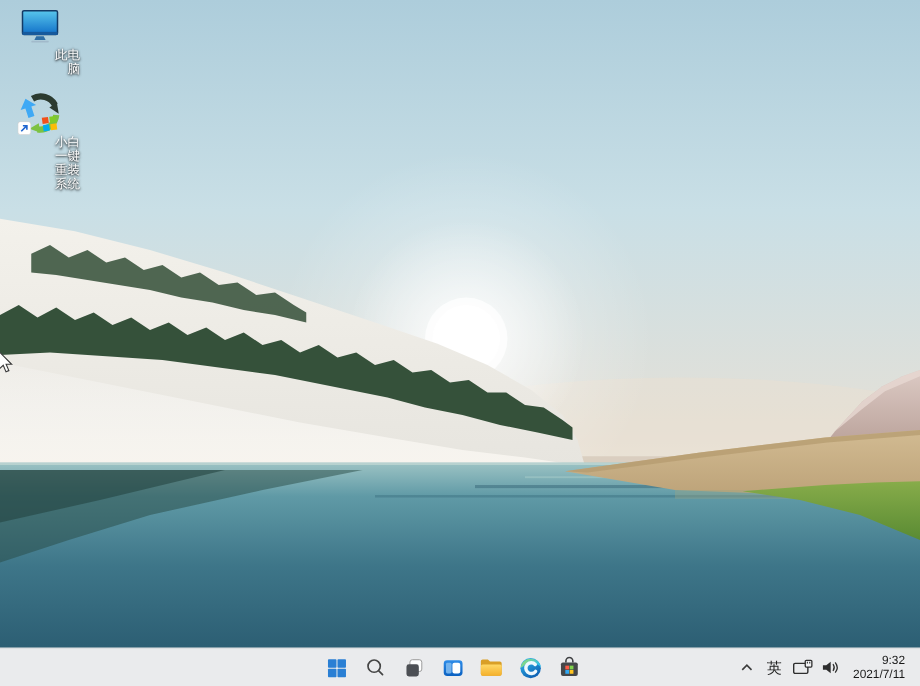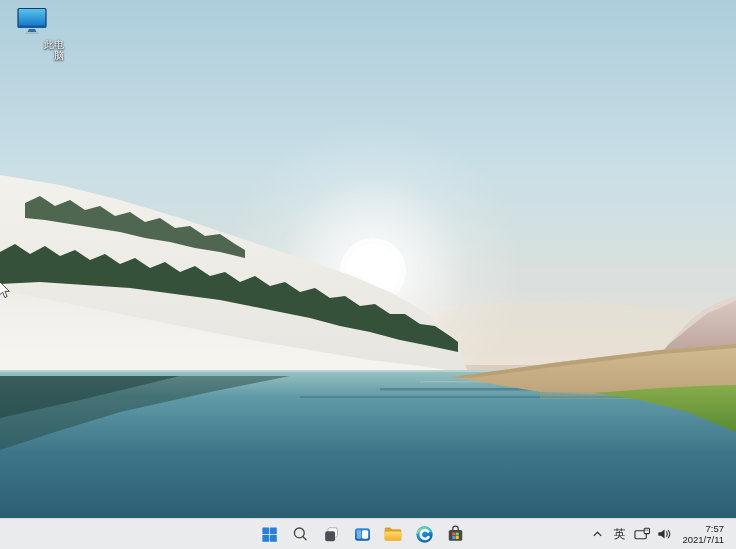--- a/index.html
+++ b/index.html
@@ -156,20 +156,44 @@
           <rect x="4" y="6.5" width="28" height="19" rx="1.2" fill="url(#pcScreen)" stroke="#123a66" stroke-width="1.2"></rect>
           <rect x="4" y="23.5" width="28" height="2.5" fill="#16599c"></rect>
           <path d="M15,27 h6 l1.5,3 h-9 Z" fill="#2e6da4"></path>
           <rect x="11" y="30.5" width="14" height="1.4" rx="0.7" fill="#9fb6c8" opacity="0.85"></rect>
         </svg>
       </div>
       <div class="dicon-label">此电脑</div>
     </div>
 
 
+    <div class="dicon">
+      <div class="dicon-img">
+        <svg class="main" viewBox="0 0 36 36">
+          <path d="M12,7 A13,13 0 0 1 30,12" stroke="#2c3b30" stroke-width="5" fill="none"></path>
+          <path d="M31.5,10 L33,19 L25.5,14 Z" fill="#2c3b30"></path>
+          <path d="M31,20 A13,13 0 0 1 16,31.5" stroke="#7dc242" stroke-width="5" fill="none"></path>
+          <path d="M18,34 L9.5,31 L17,26.5 Z" fill="#7dc242"></path>
+          <g transform="rotate(-18 9 15)">
+            <path d="M9,6.5 L15.5,14 L11.5,14 L11.5,22 L6.5,22 L6.5,14 L2.5,14 Z" fill="#3fa9f5"></path>
+          </g>
+          <g transform="rotate(-8 25 26)">
+            <rect x="20" y="21.5" width="5" height="5" fill="#f1511b"></rect>
+            <rect x="26" y="21.5" width="5" height="5" fill="#80cc28"></rect>
+            <rect x="20" y="27.5" width="5" height="5" fill="#00adef"></rect>
+            <rect x="26" y="27.5" width="5" height="5" fill="#fbbc09"></rect>
+          </g>
+        </svg>
+        <svg class="shortcut-badge" viewBox="0 0 11 11">
+          <rect x="0.3" y="0.3" width="10.4" height="10.4" rx="2" fill="#ffffff" stroke="#c8c8c8" stroke-width="0.5"></rect>
+          <path d="M3,8 L7.3,3.7 M4.3,3.6 h3.2 v3.2" stroke="#1e66d0" stroke-width="1.3" fill="none"></path>
+        </svg>
+      </div>
+      <div class="dicon-label">小白一键重装系统</div>
+    </div>
 
   </div>
 
   <svg class="cursor" viewBox="0 0 14 20">
     <path d="M2,1 L2,15.5 L5.6,12.2 L7.8,17.5 L10.1,16.5 L7.9,11.4 L12.3,11.4 Z" fill="#ffffff" stroke="#3a3a3a" stroke-width="0.9"></path>
   </svg>
 
   <div class="taskbar">
 
     <div class="tb-center">
@@ -239,18 +263,18 @@
           <line x1="12.6" y1="2.2" x2="12.6" y2="3.6" stroke="#2e2e2e" stroke-width="0.9"></line>
           <line x1="14.6" y1="2.2" x2="14.6" y2="3.6" stroke="#2e2e2e" stroke-width="0.9"></line>
         </svg>
         <svg width="16" height="14" viewBox="0 0 18 14">
           <path d="M1.5,5 H4.5 L8.5,1.8 V12.2 L4.5,9 H1.5 Z" fill="#2e2e2e"></path>
           <path d="M10.8,4.3 a4,4.5 0 0 1 0,5.4" stroke="#2e2e2e" stroke-width="1.2" fill="none" stroke-linecap="round"></path>
           <path d="M12.8,2.8 a6.5,6.8 0 0 1 0,8.4" stroke="#2e2e2e" stroke-width="1.2" fill="none" stroke-linecap="round"></path>
         </svg>
       </button>
       <button class="tray-btn clock">
-        <div>7:57</div>
+        <div>9:32</div>
         <div>2021/7/11</div>
       </button>
     </div>
   </div>
 </div>
 
 </body></html>

